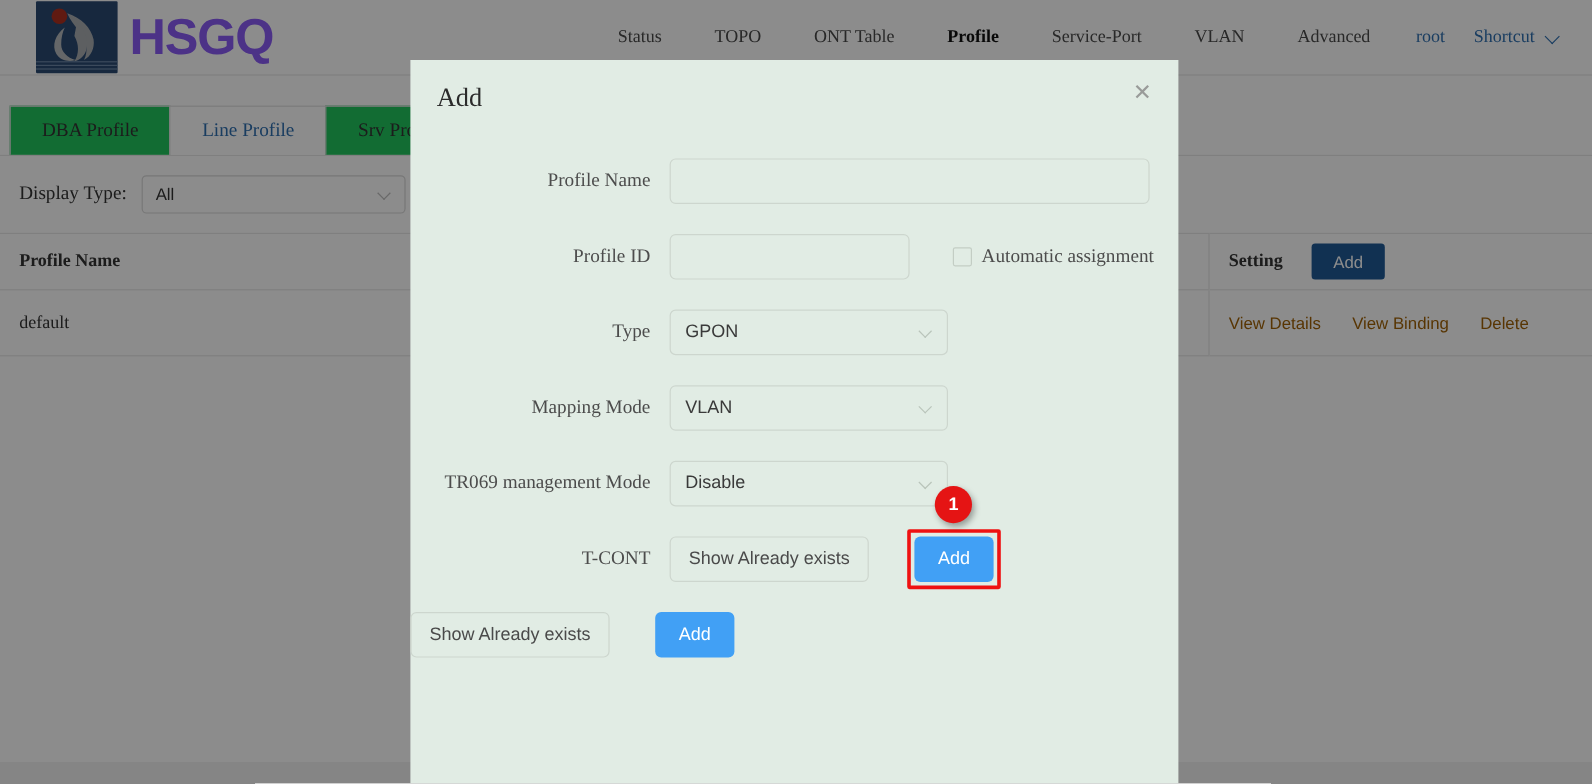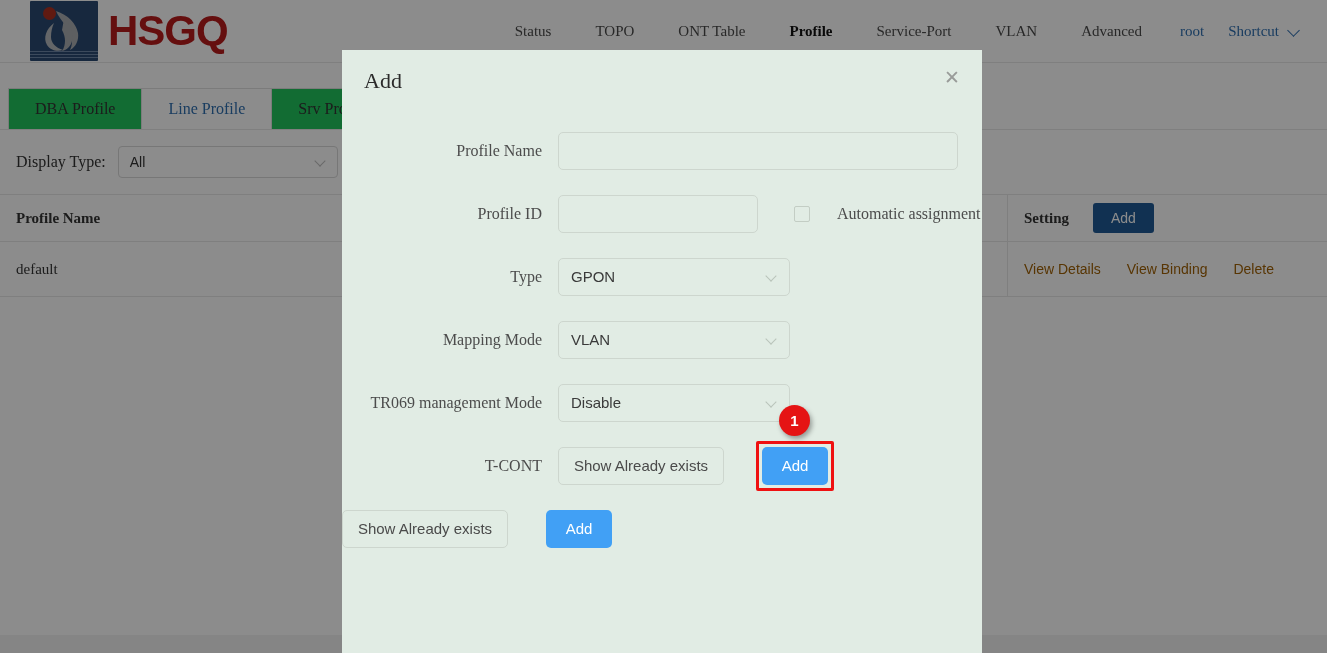--- a/index.html
+++ b/index.html
@@ -64,21 +64,21 @@
   }
   .logo-swirl {
     position: absolute;
     left: 8px; top: 8px;
   }
   .brand-text {
     font-family: "Liberation Sans", sans-serif;
     font-weight: bold;
     font-size: 42px;
     letter-spacing: -1px;
-    color: #b91c1c;
+    color: #8b5cf6;
     margin-left: 10px;
     line-height: 1;
   }
 
   .main-nav {
     position: absolute;
     right: 0;
     top: 0;
     height: 62px;
     display: flex;
@@ -377,21 +377,21 @@
     width: 14px;
     height: 14px;
     border: 1px solid #c3cdc4;
     border-radius: 2px;
     background: transparent;
     flex: none;
   }
   .cb-label {
     font-size: 16px;
     color: #4c4c4c;
-    margin-left: 27px;
+    margin-left: 8px;
     white-space: nowrap;
   }
 
   .btn-ghost {
     width: 166px;
     height: 38px;
     border: 1px solid #cdd6ce;
     border-radius: 5px;
     background: transparent;
     font-family: Liberation Sans, sans-serif;

